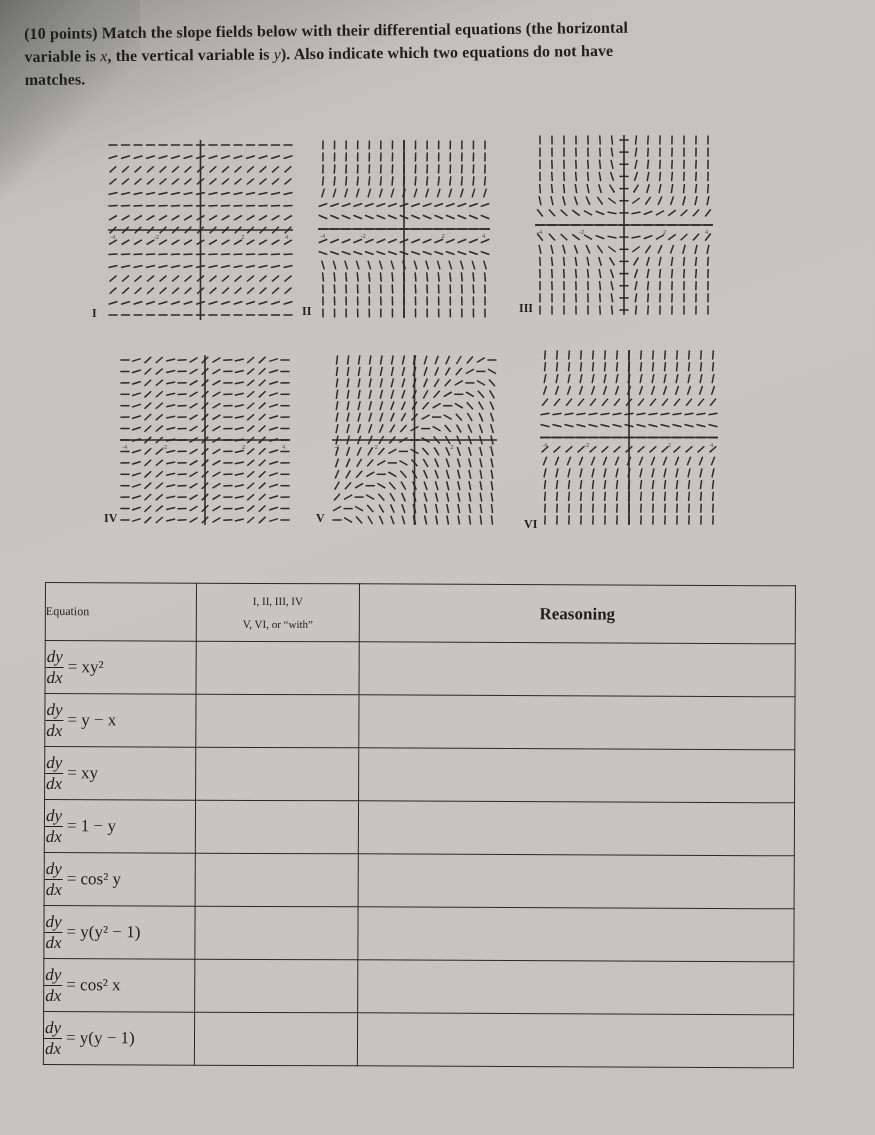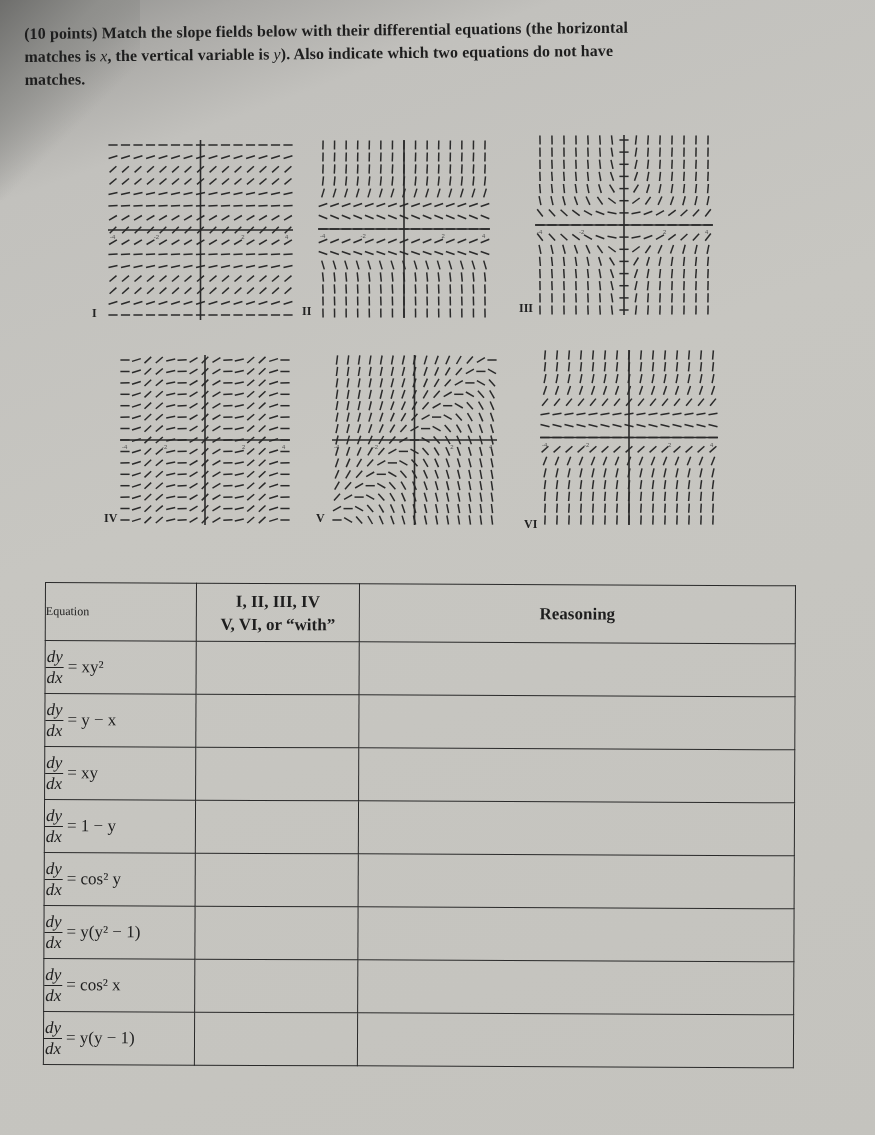--- a/index.html
+++ b/index.html
@@ -27,37 +27,37 @@
   }
   table.answer{
     position:absolute;left:45px;top:582px;border-collapse:collapse;
     font-family:"Liberation Serif","DejaVu Serif",serif;
     transform:rotate(0.25deg);transform-origin:left top;
   }
   table.answer td, table.answer th{
     border:1.6px solid #2a2a2a;padding:0;vertical-align:middle;
   }
   th.h-eq{width:150px;height:57px;text-align:left;font-weight:normal;font-size:12px;vertical-align:bottom;padding:0 0 8px 10px;}
-  th.h-match{width:162px;font-weight:bold;font-size:17px;text-align:center;line-height:23px;}
+  th.h-match{width:162px;font-weight:normal;font-size:11px;text-align:center;line-height:23px;}
   th.h-reason{width:435px;font-weight:bold;font-size:17px;text-align:center;vertical-align:middle;}
   td.eq{height:52px;padding-left:10px;margin-top:16px;}
   .frac{display:inline-flex;flex-direction:column;align-items:center;vertical-align:middle;font-style:italic;font-size:17px;line-height:18px;}
   .frac .num{border-bottom:1.3px solid #222;padding:0 1px 1px;}
   .frac .den{padding-top:1px;font-style:italic;}
   .rhs{font-size:17px;vertical-align:middle;margin-left:4px;}
   td.match-cell, td.reason-cell{height:52px;}
 </style>
 </head>
 <body>
 
 <div class="corner-shadow"></div>
 
 <div class="prompt">
   <div><span>(10 points)</span><span> Match the slope fields below with their differential equations (the horizontal</span></div>
-  <div><span>matches is </span><span class="math">x</span><span>, the vertical variable is </span><span class="math">y</span><span>). Also indicate which two equations do not have</span></div>
+  <div><span>variable is </span><span class="math">x</span><span>, the vertical variable is </span><span class="math">y</span><span>). Also indicate which two equations do not have</span></div>
   <div><span>matches.</span></div>
 </div>
 
 <div id="fields">
     <div class="field" style="left: 108px; top: 140px;">
       <svg width="185" height="180">
         <line x1="0.4" y1="5.0" x2="9.6" y2="5.0" stroke="#2a2a2a" stroke-width="1.5"></line>
         <line x1="0.6" y1="18.5" x2="9.4" y2="15.8" stroke="#2a2a2a" stroke-width="1.5"></line>
         <line x1="1.6" y1="32.4" x2="8.4" y2="26.2" stroke="#2a2a2a" stroke-width="1.5"></line>
         <line x1="1.5" y1="44.4" x2="8.5" y2="38.5" stroke="#2a2a2a" stroke-width="1.5"></line>

